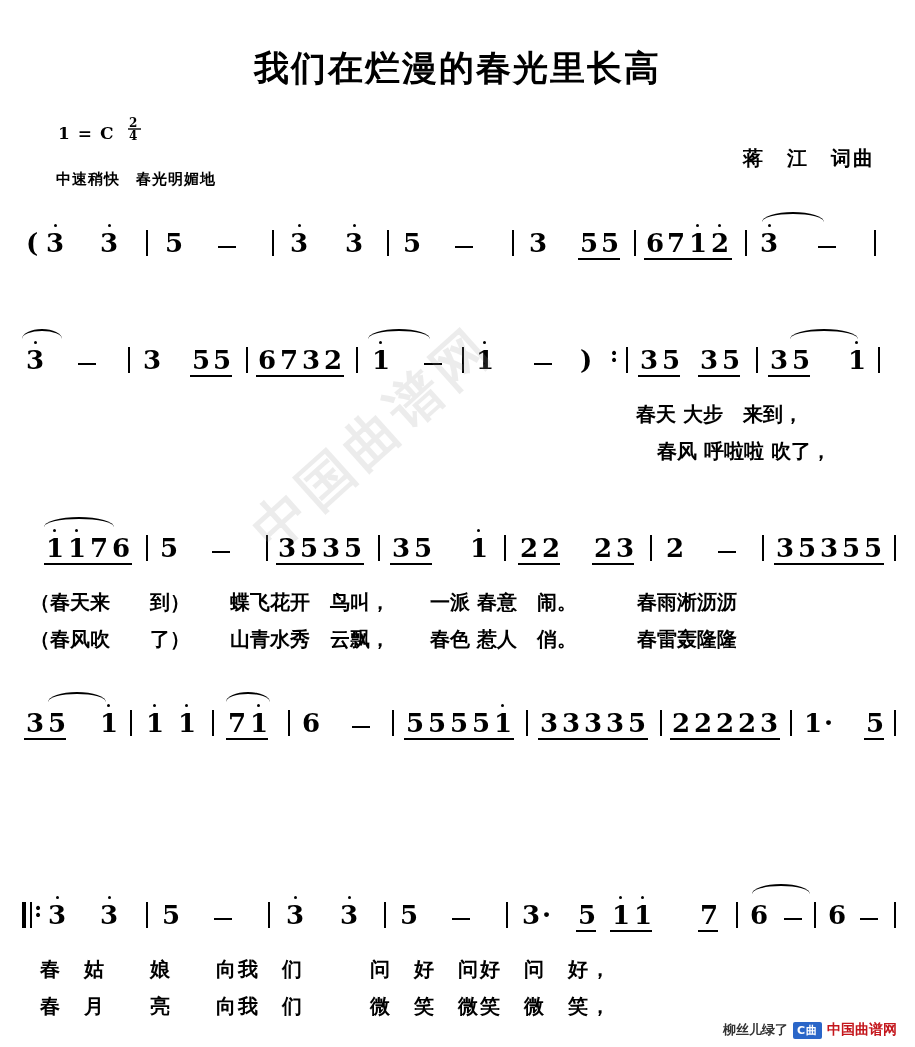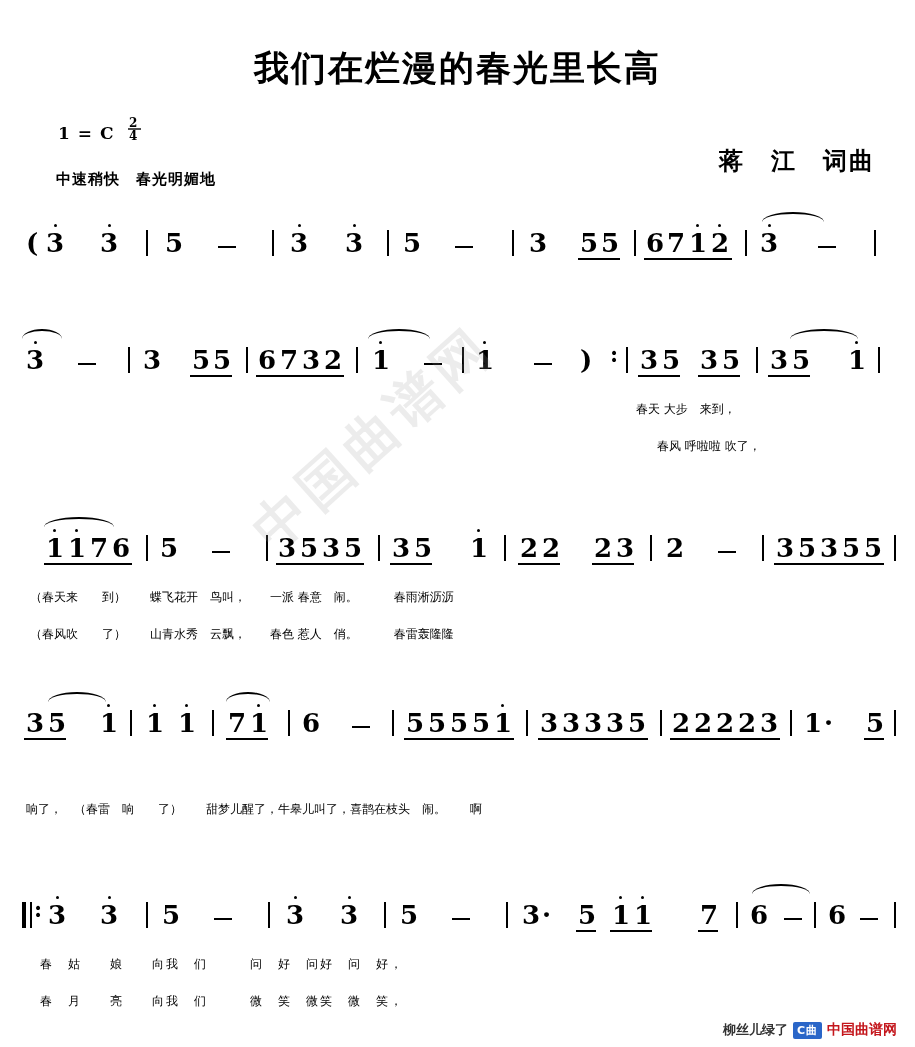--- a/index.html
+++ b/index.html
@@ -29,31 +29,31 @@
     letter-spacing:1px;
   }
   .key .sym{font-size:19px;margin-left:6px;display:inline-block;transform:translateY(2px);}
   .tempo{
     position:absolute;left:56px;top:170px;
     font-size:15px;font-weight:bold;
     letter-spacing:1px;
   }
   .composer{
     position:absolute;right:40px;top:145px;
-    font-size:24px;font-weight:bold;
+    font-size:20px;font-weight:bold;
     letter-spacing:2px;
   }
 
   
   .row{position:absolute;left:0;width:915px;height:62px;}
   .lyric{
     position:absolute;
     white-space:pre;
-    font-size:12px;
-    font-weight:normal;
+    font-size:20px;
+    font-weight:bold;
     font-family:"DejaVu Sans","Liberation Sans",sans-serif;
   }
 
   
   .n{position:absolute;font-family:"DejaVu Serif","Liberation Serif",serif;font-weight:bold;font-size:26px;}
   .bar{position:absolute;width:2px;background:#000;height:26px;}
   .ub{position:absolute;height:2px;background:#000;}   
   .dot-up{position:absolute;width:3px;height:3px;border-radius:50%;background:#000;}
   .tie{position:absolute;border-top:2px solid #000;border-radius:50%/10px 10px 0 0;height:10px;}
   .dash{position:absolute;width:18px;height:2px;background:#000;}
@@ -305,21 +305,20 @@
     <span class="n" style="left:760px;top:0;">3</span>
     <span class="ub" style="left:670px;top:30px;width:110px;"></span>
     <span class="bar" style="left:790px;top:2px;"></span>
 
     <span class="n" style="left:804px;top:0;">1</span>
     <span class="n" style="left:824px;top:0;">·</span>
     <span class="n" style="left:866px;top:0;">5</span>
     <span class="ub" style="left:864px;top:30px;width:20px;"></span>
     <span class="bar" style="left:894px;top:2px;"></span>
 
-    <div class="lyric" style="left:26px;top:93px;">响了，　（春雷　响　　了）　　甜梦儿醒了，牛皋儿叫了，喜鹊在枝头　闹。　　啊</div>
   </div>
 
   <div class="row" style="top:900px;height:120px;">
     <span class="bar" style="left:22px;top:2px;width:4px;"></span>
     <span class="bar" style="left:30px;top:2px;"></span>
     <span class="n" style="left:34px;top:-4px;font-size:22px;">:</span>
 
     <span class="n" style="left:48px;top:0;">3</span>
     <span class="dot-up" style="left:56px;top:-4px;"></span>
     <span class="n" style="left:100px;top:0;">3</span>

